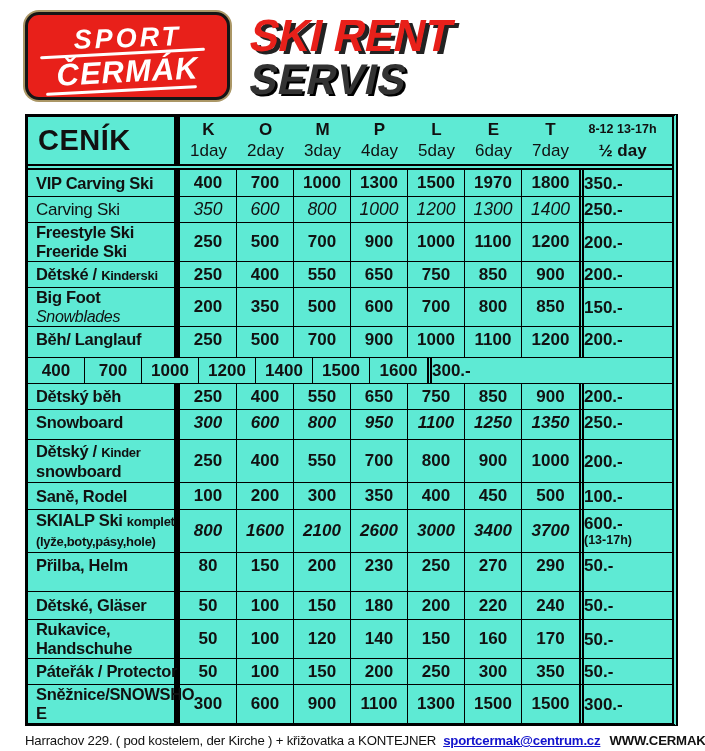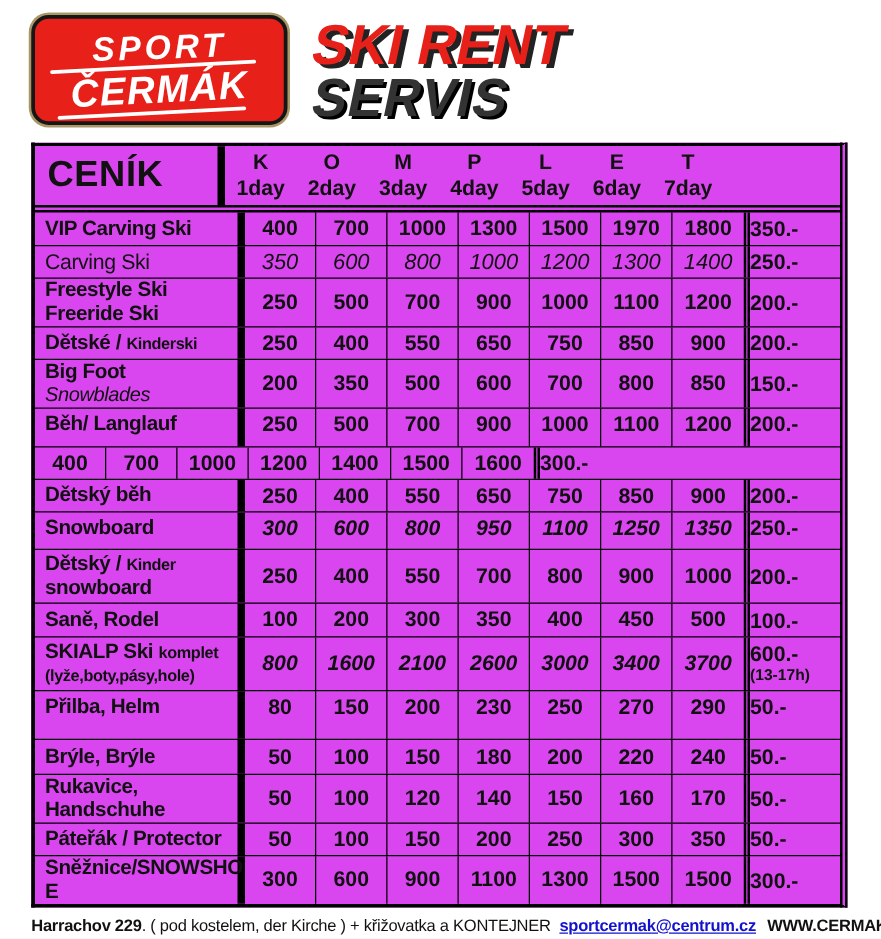--- a/index.html
+++ b/index.html
@@ -34,40 +34,40 @@
   }
   .title2{
     font-size:43px;line-height:42px;font-weight:bold;color:#333;
     transform:skewX(-12deg) scaleX(.96);transform-origin:left bottom;
     text-shadow:3px 2px 0 #000;letter-spacing:1px;white-space:nowrap;
   }
 
   
   .table{
     margin:8px 0 0 25px;width:644px;
-    border:3px solid #000;border-right:6px double #000;background:#d946ef;
+    border:3px solid #000;border-right:6px double #000;background:#5eead4;
   }
   .thead{display:flex;border-bottom:6px double #000;min-height:47px;}
   .title-cell{
     width:152px;flex:none;box-sizing:border-box;border-right:6px solid #000;
     display:flex;align-items:center;padding-left:10px;
     font-size:29px;font-weight:bold;letter-spacing:.5px;
   }
   .head-right{width:399px;flex:none;display:flex;padding-top:2px;}
   .head-col{width:57px;flex:none;text-align:center;}
   .head-letter{font-weight:bold;font-size:17px;line-height:21px;}
-  .head-day{font-weight:bold;font-size:17px;line-height:21px;}
+  .head-day{font-weight:normal;font-size:17px;line-height:21px;}
   .head-half{width:87px;flex:none;text-align:center;padding-top:2px;}
   .head-half-top{font-weight:bold;font-size:12.5px;line-height:21px;}
   .head-half-bottom{font-weight:bold;font-size:17px;line-height:21px;}
 
   .row{display:flex;border-bottom:1px solid #000;}
   .row:last-child{border-bottom:none;}
   .name{
-    width:168px;flex:none;box-sizing:border-box;border-right:6px solid #000;
+    width:152px;flex:none;box-sizing:border-box;border-right:6px solid #000;
     padding-left:8px;display:flex;flex-direction:column;justify-content:center;
   }
   .name-line{font-weight:bold;font-size:16.5px;line-height:19px;letter-spacing:-.3px;white-space:nowrap;}
   .seg.sm{font-size:13px;}
   .seg.reg{font-weight:normal;font-size:17px;}
   .seg.itreg{font-weight:normal;font-style:italic;font-size:16px;}
   .val{
     width:57px;flex:none;box-sizing:border-box;border-right:1px solid #000;
     display:flex;align-items:center;justify-content:center;
     font-weight:bold;font-size:17px;
@@ -79,21 +79,21 @@
     width:87px;flex:none;box-sizing:border-box;border-left:5px double #000;
     display:flex;flex-direction:column;justify-content:center;
     font-weight:bold;font-size:17px;line-height:19px;
   }
   .half-sub{font-size:12.5px;line-height:15px;}
   .row.top .name,.row.top .half{justify-content:flex-start;padding-top:3px;}
   .row.top .val{align-items:flex-start;padding-top:3px;}
 
   
   .footer{margin:7px 0 0 25px;font-size:13.2px;white-space:nowrap;letter-spacing:-.2px;}
-  .f-bold{font-weight:bold;}
+  .f-bold{font-weight:normal;}
   .f-email{font-weight:bold;text-decoration:underline;margin:0 9px 0 7px;cursor:pointer;}
   .f-site{font-weight:bold;}
 </style>
 </head>
 <body>
 
 <div class="page">
 
   <div class="brand">
     <div class="logo" style="background-color: rgb(232, 32, 26);">
@@ -134,20 +134,24 @@
           </div>
           <div class="head-col">
             <div class="head-letter">E</div>
             <div class="head-day">6day</div>
           </div>
           <div class="head-col">
             <div class="head-letter">T</div>
             <div class="head-day">7day</div>
           </div>
         </div>
+      <div class="head-half">
+        <div class="head-half-top">8-12 13-17h</div>
+        <div class="head-half-bottom">½ day</div>
+      </div>
     </div>
     <div id="tbody">
         <div class="row" style="min-height: 26px;">
           <div class="name">
             <div class="name-line"><span class="seg">VIP Carving Ski</span></div>
           </div>
           <div class="val">400</div>
           <div class="val">700</div>
           <div class="val">1000</div>
           <div class="val">1300</div>
@@ -335,21 +339,21 @@
           <div class="val">230</div>
           <div class="val">250</div>
           <div class="val">270</div>
           <div class="val last">290</div>
           <div class="half">
             <div class="half-main">50.-</div>
           </div>
         </div>
         <div class="row" style="min-height: 27px;">
           <div class="name">
-            <div class="name-line"><span class="seg">Brýle, Brýle</span></div>
+            <div class="name-line"><span class="seg">Dětské, Gläser</span></div>
           </div>
           <div class="val">50</div>
           <div class="val">100</div>
           <div class="val">150</div>
           <div class="val">180</div>
           <div class="val">200</div>
           <div class="val">220</div>
           <div class="val last">240</div>
           <div class="half">
             <div class="half-main">50.-</div>

